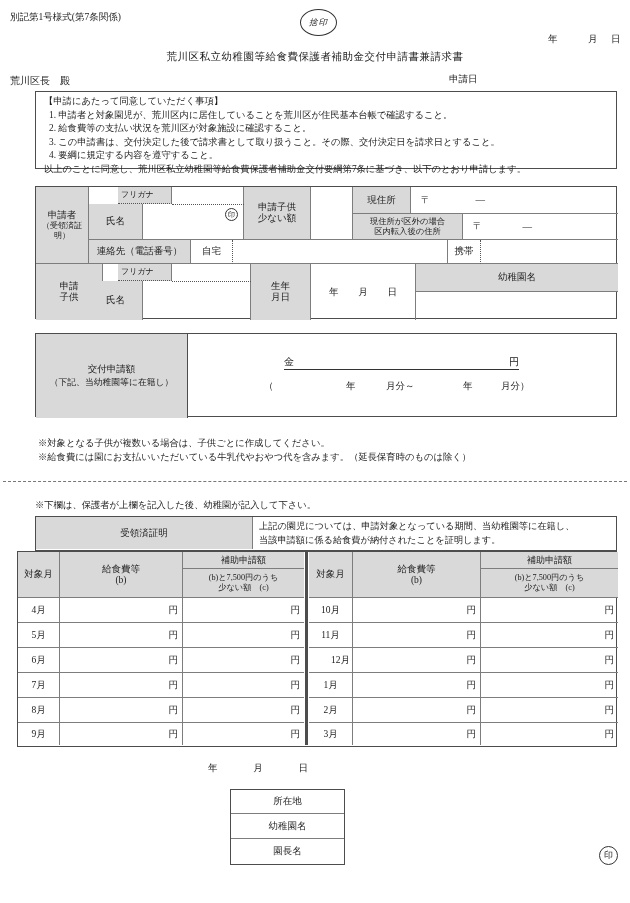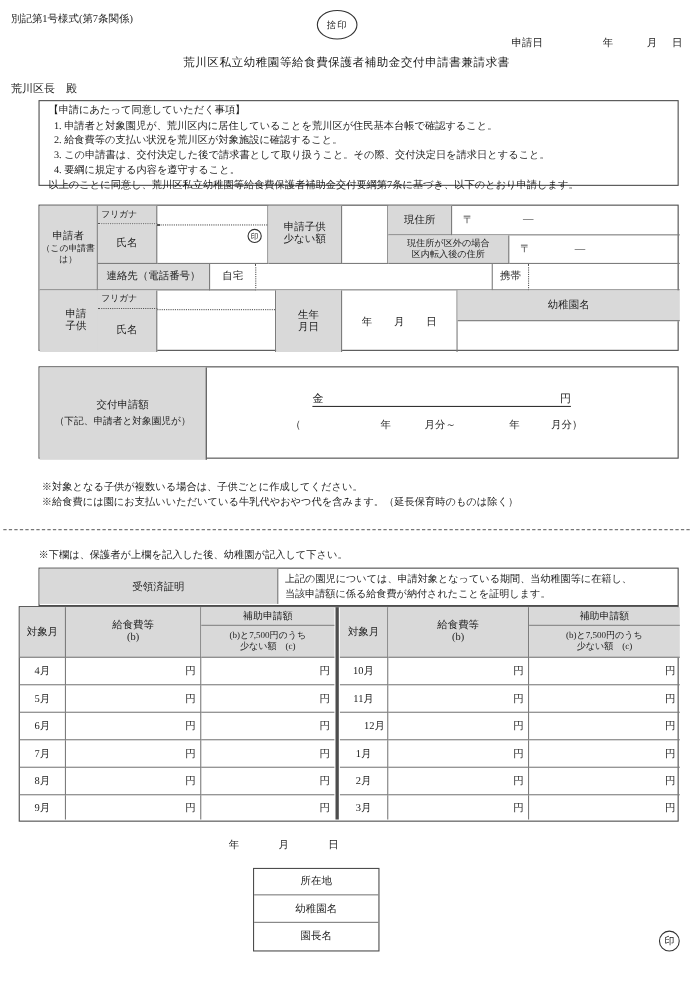--- a/index.html
+++ b/index.html
@@ -8,43 +8,43 @@
     font-family:"Liberation Serif","DejaVu Serif",serif;
     color:#1c1c1c;font-size:9.5px;overflow:hidden;
   }
   .abs{position:absolute;}
   .cell{position:absolute;box-sizing:border-box;display:flex;align-items:center;justify-content:center;text-align:center;}
   .gray{background:#d9d9d9;}
   .left{justify-content:flex-start;text-align:left;}
   .right{justify-content:flex-end;text-align:right;}
   .br{border-right:1px solid #7d7d7d;}
   .bb{border-bottom:1px solid #7d7d7d;}
-  .dotb{border-bottom:1px dotted #555;}
+  .dotb{border-bottom:1px dotted #555;margin-left:29px;}
   .dotr{border-right:1px dotted #555;}
   .frame{position:absolute;box-sizing:border-box;border:1.6px solid #4d4d4d;background:#fff;}
   .two{display:flex;flex-direction:column;align-items:center;justify-content:center;line-height:11px;}
   .sm{font-size:8px;line-height:10px;}
   .seal{box-sizing:border-box;border:1px solid #333;border-radius:50%;display:flex;align-items:center;justify-content:center;background:#fff;}
   .yen{padding-right:4px;}
   #title{width:630px;text-align:center;letter-spacing:0.5px;font-size:10.5px;}
   .note{line-height:13.5px;font-size:9.3px;}
 </style>
 </head>
 <body>
 
 <div id="page">
 
   <span class="abs" style="left:10px;top:11px;">別記第1号様式(第7条関係)</span>
 
-  <div class="abs seal" style="left:288px;top:9px;width:37px;height:27px;font-size:8.5px;letter-spacing:1px;">
+  <div class="abs seal" style="left:300px;top:9px;width:37px;height:27px;font-size:8.5px;letter-spacing:1px;font-style:italic;">
     <span>捨印</span>
   </div>
 
   <div class="abs" style="left:0;top:33px;width:630px;height:14px;">
-    <span class="abs" style="left:465px;">申請日</span>
+    <span class="abs" style="left:449px;margin-top:40px;">申請日</span>
     <span class="abs" style="left:548px;">年</span>
     <span class="abs" style="left:588px;">月</span>
     <span class="abs" style="left:611px;">日</span>
   </div>
 
   <div class="abs" id="title" style="left:0;top:50px;">荒川区私立幼稚園等給食費保護者補助金交付申請書兼請求書</div>
 
   <span class="abs" style="left:10px;top:74px;font-size:10px;">荒川区長　殿</span>
 
   <div class="frame" style="left:35px;top:91px;width:582px;height:78px;padding:3px 8px;">
@@ -53,21 +53,21 @@
     <div class="note" style="padding-left:5px;">2. 給食費等の支払い状況を荒川区が対象施設に確認すること。</div>
     <div class="note" style="padding-left:5px;">3. この申請書は、交付決定した後で請求書として取り扱うこと。その際、交付決定日を請求日とすること。</div>
     <div class="note" style="padding-left:5px;">4. 要綱に規定する内容を遵守すること。</div>
     <div class="note">以上のことに同意し、荒川区私立幼稚園等給食費保護者補助金交付要綱第7条に基づき、以下のとおり申請します。</div>
   </div>
 
   <div class="frame" style="left:35px;top:186px;width:582px;height:133px;">
 
     <div class="cell gray br bb two" style="left:0;top:0;width:53px;height:77px;">
       <span>申請者</span>
-      <span class="sm">（この申請書は）</span>
+      <span class="sm">（受領済証明）</span>
     </div>
 
     <div class="cell gray br dotb left sm" style="left:53px;top:0;width:54px;height:17px;padding-left:3px;">フリガナ</div>
     <div class="cell gray br bb" style="left:53px;top:17px;width:54px;height:36px;">氏名</div>
 
     <div class="cell br bb" style="left:107px;top:0;width:101px;height:53px;">
       <div class="abs dotb" style="left:0;top:0;width:100%;height:17px;"></div>
       <div class="abs seal" style="right:5px;top:21px;width:13px;height:13px;font-size:7px;">
         <span>印</span>
       </div>
@@ -102,37 +102,37 @@
 
     <div class="cell gray br two" style="left:0;top:77px;width:67px;height:56px;">
       <span>申請</span>
       <span>子供</span>
     </div>
     <div class="cell gray br dotb left sm" style="left:53px;top:77px;width:54px;height:17px;padding-left:3px;">フリガナ</div>
     <div class="cell gray br" style="left:53px;top:94px;width:54px;height:39px;">氏名</div>
     <div class="cell br" style="left:107px;top:77px;width:108px;height:56px;">
       <div class="abs dotb" style="left:0;top:0;width:100%;height:17px;"></div>
     </div>
-    <div class="cell gray br two" style="left:215px;top:77px;width:60px;height:56px;font-family:Liberation Mono, monospace;">
+    <div class="cell gray br two" style="left:215px;top:77px;width:60px;height:56px;">
       <span>生年</span>
       <span>月日</span>
     </div>
     <div class="cell br" style="left:275px;top:77px;width:105px;height:56px;justify-content:space-around;padding:0 8px;">
       <span>年</span>
       <span>月</span>
       <span>日</span>
     </div>
     <div class="cell gray bb" style="left:380px;top:77px;width:202px;height:28px;">幼稚園名</div>
     <div class="cell" style="left:380px;top:105px;width:202px;height:28px;"></div>
   </div>
 
   <div class="frame" style="left:35px;top:333px;width:582px;height:84px;">
     <div class="cell gray two" style="left:0;top:0;width:152px;height:84px;border-right:1.6px solid #4d4d4d;line-height:13px;">
       <span>交付申請額</span>
-      <span style="font-size:8.8px;">（下記、申請者と対象園児が）</span>
+      <span style="font-size:8.8px;">（下記、当幼稚園等に在籍し）</span>
     </div>
     <div class="abs" style="left:248px;top:19px;width:235px;height:16px;border-bottom:1px solid #333;display:flex;justify-content:space-between;align-items:flex-end;font-size:10px;">
       <span>金</span>
       <span>円</span>
     </div>
     <span class="abs" style="left:228px;top:46px;">（</span>
     <span class="abs" style="left:310px;top:46px;">年</span>
     <span class="abs" style="left:350px;top:46px;">月分～</span>
     <span class="abs" style="left:427px;top:46px;">年</span>
     <span class="abs" style="left:465px;top:46px;">月分）</span>

